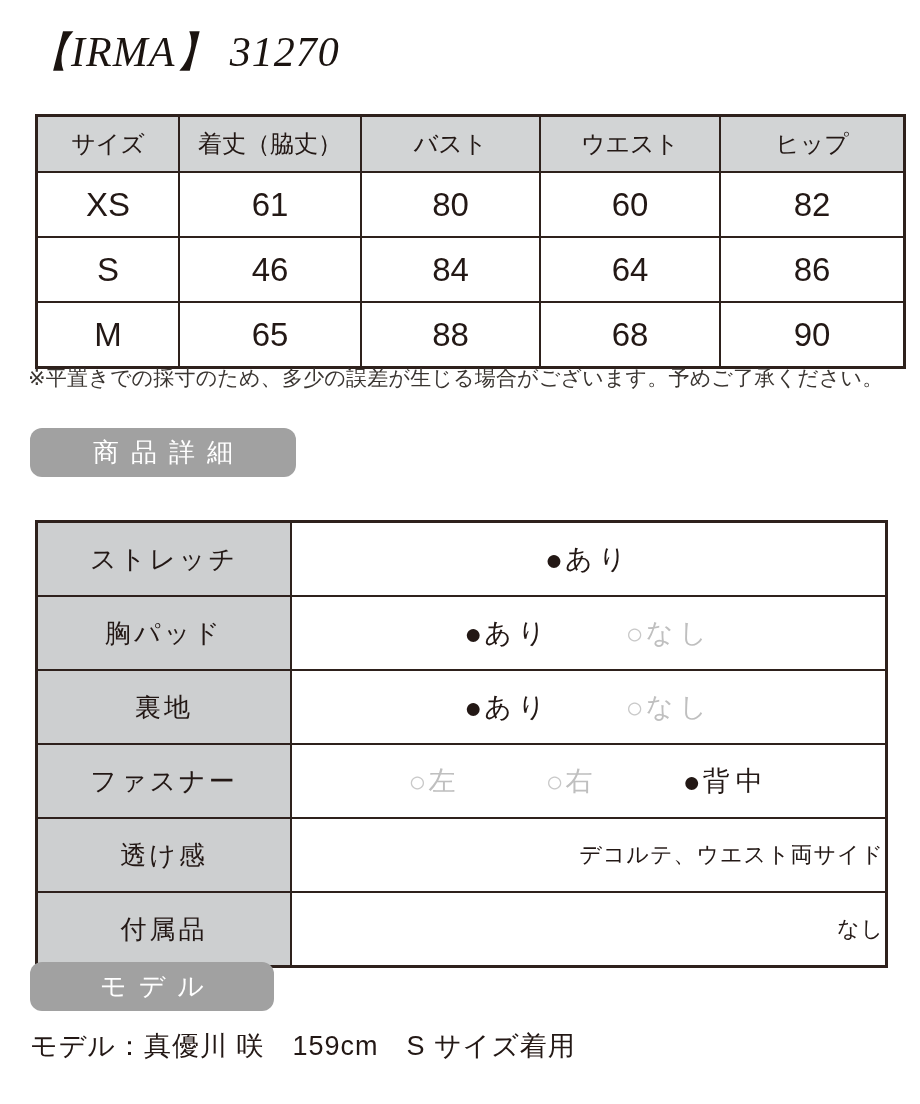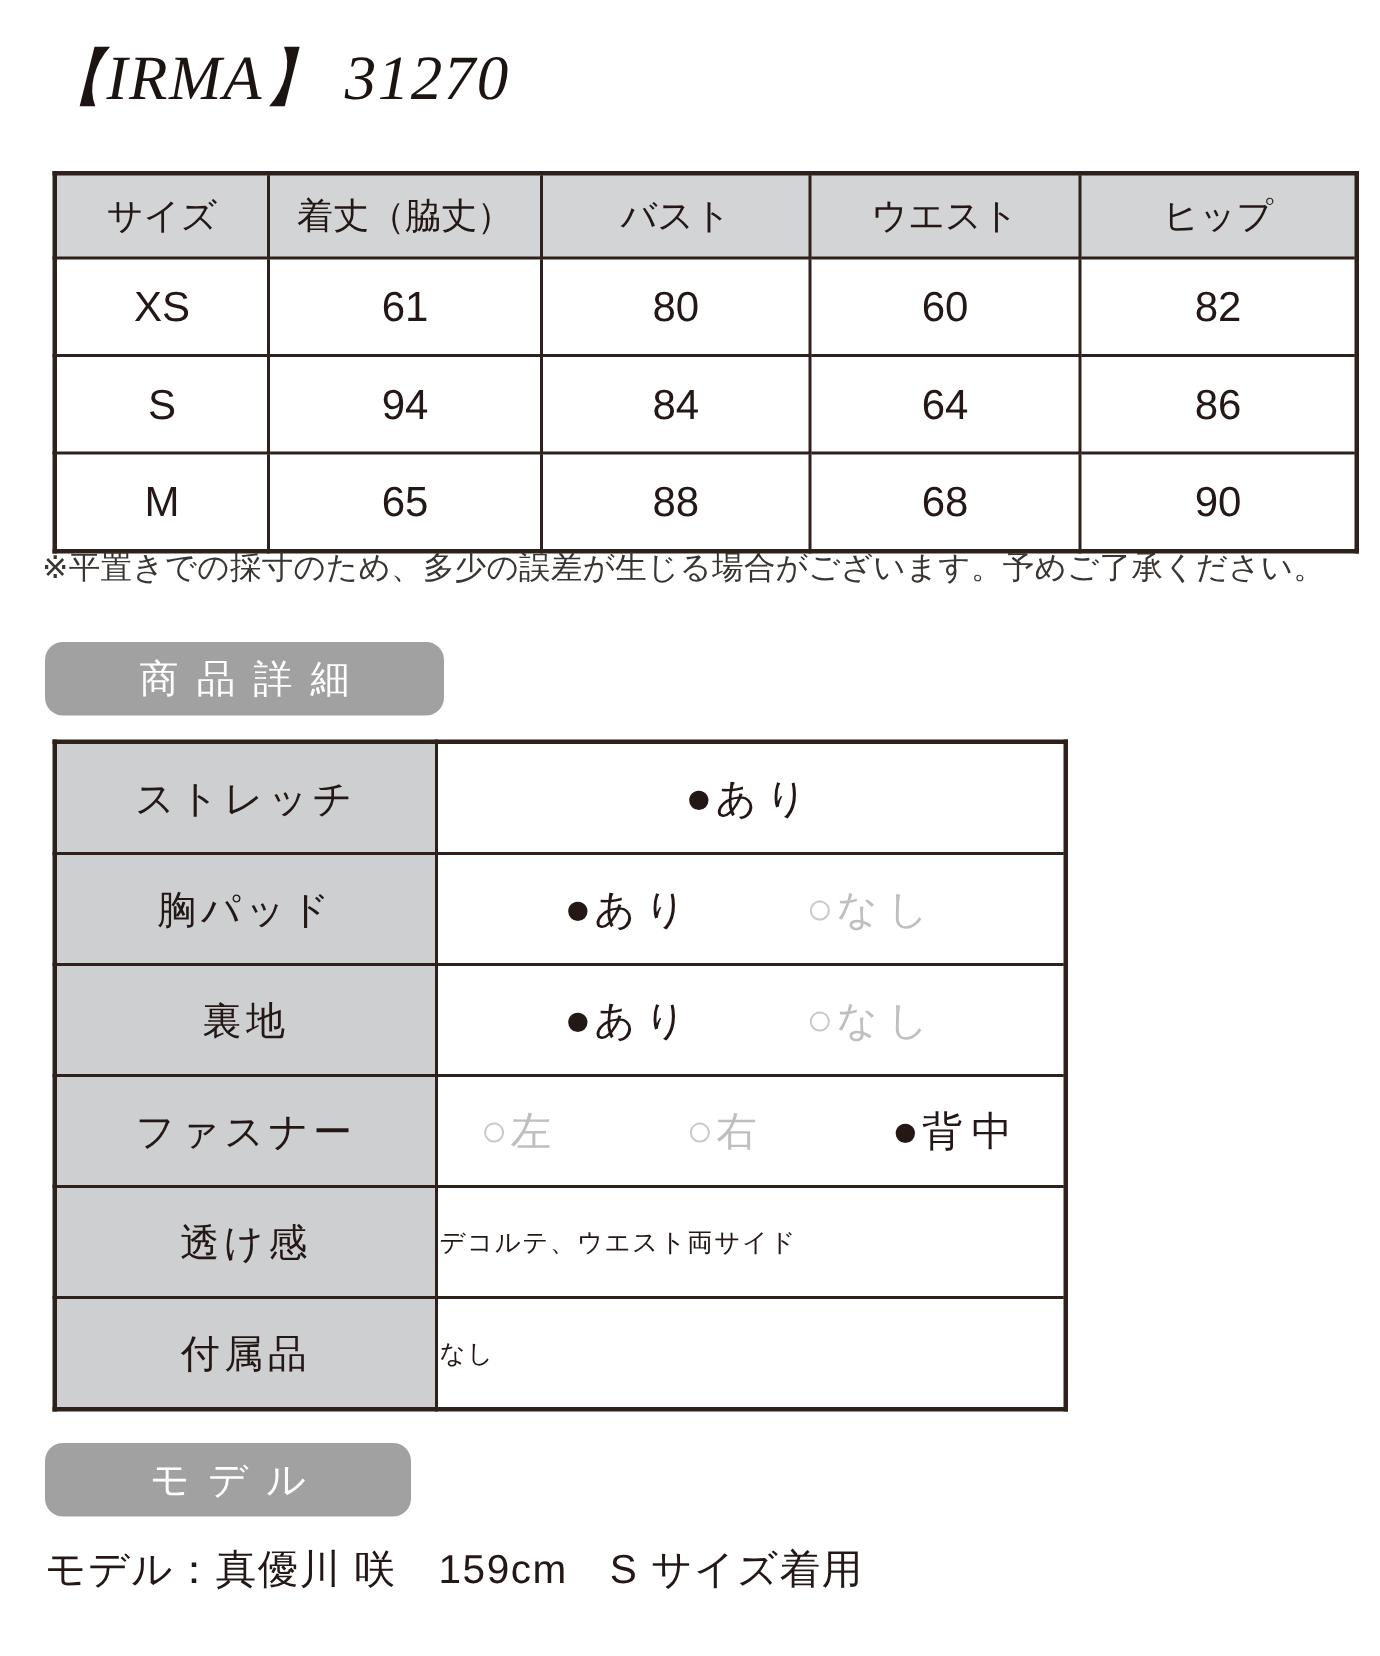--- a/index.html
+++ b/index.html
@@ -11,55 +11,55 @@
   .title{
     position:absolute;left:28px;top:24px;
     font-family:"Liberation Serif","DejaVu Serif",serif;
     font-size:42px;font-weight:500;letter-spacing:1px;color:#1b1410;font-style:italic;
   }
   
   table{border-collapse:collapse;table-layout:fixed;}
   .size-table{position:absolute;left:35px;top:114px;width:853px;border:3px solid #2e211c;}
   .size-table td{border:2px solid #2e211c;text-align:center;vertical-align:middle;}
   .size-table .hdr td{background:#d2d4d5;height:52px;font-size:24px;}
-  .size-table .drow td{background:#ffffff;height:61px;font-size:28px;}
+  .size-table .drow td{background:#ffffff;height:61px;font-size:33px;}
   .size-table .c0{width:138px;}
   .size-table .c1{width:178px;margin-left:39px;}
   .size-table .c2{width:175px;}
   .size-table .c3{width:176px;}
   .size-table .c4{width:180px;}
   
   .note{position:absolute;left:28px;top:364px;font-size:21px;letter-spacing:0.2px;color:#3a3531;}
   
   .badge{
     position:absolute;left:30px;height:49px;background:#a1a1a1;border-radius:12px;
     display:flex;align-items:center;justify-content:center;
     color:#ffffff;font-size:26px;letter-spacing:12px;text-indent:12px;
   }
   .badge-details{top:428px;width:266px;}
   .badge-model{top:962px;width:244px;}
   
-  .detail-table{position:absolute;left:35px;top:493px;width:677px;border:3px solid #2e211c;}
+  .detail-table{position:absolute;left:35px;top:520px;width:853px;border:3px solid #2e211c;}
   .detail-table td{border:2px solid #2e211c;vertical-align:middle;}
   .detail-table .lbl{
     width:250px;background:#cdcfd0;text-align:center;height:70px;
     font-size:26px;letter-spacing:3px;
   }
   .detail-table .val{background:#ffffff;}
   .opts{display:flex;align-items:center;justify-content:center;}
   .gap2{gap:74px;}
   .gap3{gap:84px;}
   .opt{display:flex;align-items:center;}
   .dot{font-size:30px;line-height:1;transform:translateY(1px);}
   .opt .txt{font-size:27px;letter-spacing:6px;margin-left:2px;}
   .opt.on .dot{color:#231815;}
   .opt.on .txt{color:#231815;}
   .opt.off .dot{color:#c9c9c9;}
   .opt.off .txt{color:#bfbfbf;}
-  .freeval{display:block;text-align:left;font-size:17px;letter-spacing:1px;}
+  .freeval{display:block;text-align:right;font-size:22px;letter-spacing:1px;}
   
   .model-line{position:absolute;left:30px;top:1028px;font-size:27px;letter-spacing:1px;}
 </style>
 </head>
 <body>
 
 <div class="page">
 
   <div class="title">【IRMA】 31270</div>
 
@@ -74,21 +74,21 @@
     </tr>
     <tr class="drow">
       <td class="c0">XS</td>
       <td class="c1">61</td>
       <td class="c2">80</td>
       <td class="c3">60</td>
       <td class="c4">82</td>
     </tr>
     <tr class="drow">
       <td class="c0">S</td>
-      <td class="c1">94</td>
+      <td class="c1">46</td>
       <td class="c2">84</td>
       <td class="c3">64</td>
       <td class="c4">86</td>
     </tr>
     <tr class="drow">
       <td class="c0">M</td>
       <td class="c1">65</td>
       <td class="c2">88</td>
       <td class="c3">68</td>
       <td class="c4">90</td>

